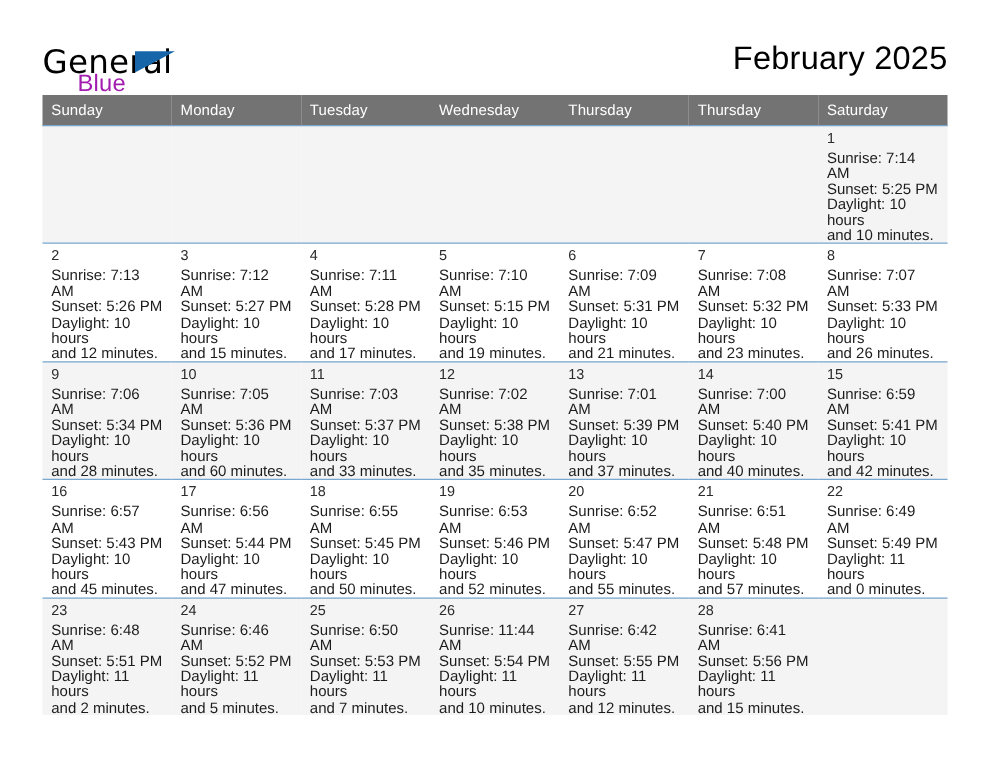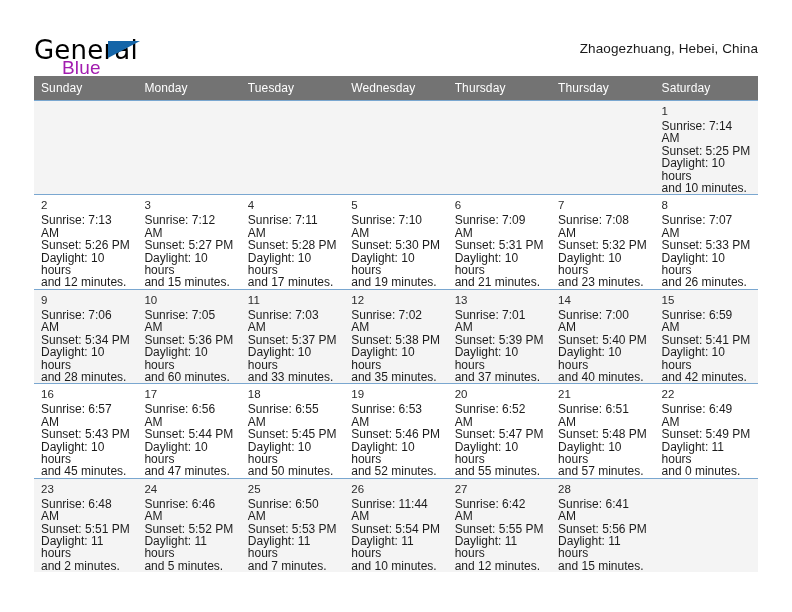--- a/index.html
+++ b/index.html
@@ -139,21 +139,21 @@
 
 <div class="page">
 
   <div class="header">
     <div class="brand">
       <span class="brand-general">General</span>
       <span class="brand-triangle"></span>
       <span class="brand-blue">Blue</span>
     </div>
     <div class="titleblock">
-      <div class="cal-subtitle">Zhaogezhuang, Hebei, China</div>
+      <div class="cal-title">February 2025</div>
     </div>
   </div>
 
   <table class="calendar">
     <thead>
       <tr>
         <th>Sunday</th>
         <th>Monday</th>
         <th>Tuesday</th>
         <th>Wednesday</th>
@@ -217,21 +217,21 @@
               <div>Sunrise: 7:11 AM</div>
               <div>Sunset: 5:28 PM</div>
               <div>Daylight: 10 hours</div>
               <div>and 17 minutes.</div>
             </div>
           </td>
           <td class="row-plain">
             <div class="daynum">5</div>
             <div class="dayinfo">
               <div>Sunrise: 7:10 AM</div>
-              <div>Sunset: 5:30 PM</div>
+              <div>Sunset: 5:15 PM</div>
               <div>Daylight: 10 hours</div>
               <div>and 19 minutes.</div>
             </div>
           </td>
           <td class="row-plain">
             <div class="daynum">6</div>
             <div class="dayinfo">
               <div>Sunrise: 7:09 AM</div>
               <div>Sunset: 5:31 PM</div>
               <div>Daylight: 10 hours</div>

